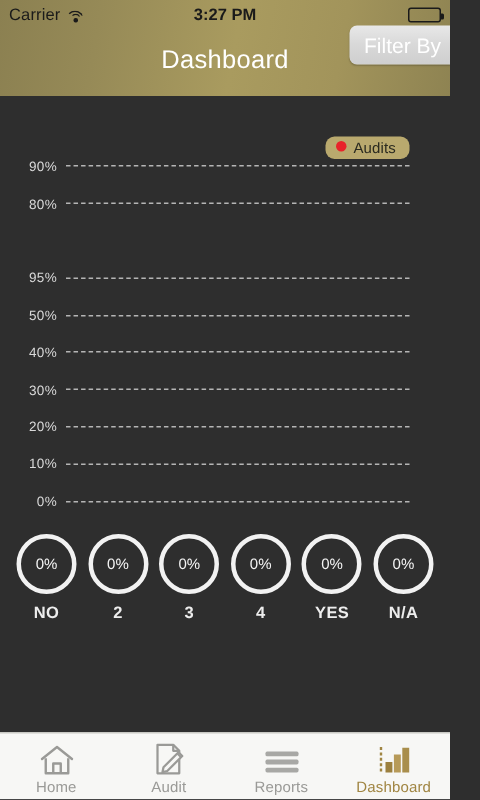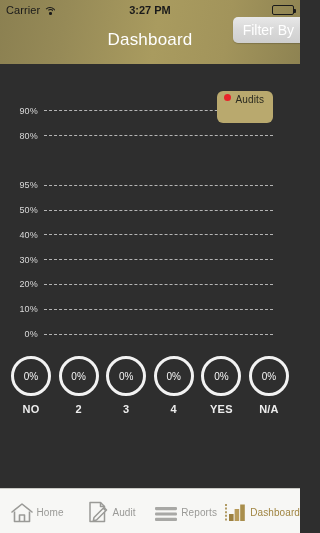--- a/index.html
+++ b/index.html
@@ -124,21 +124,21 @@
     border-top:1px dashed #b5b5b5;
   }
 
   
   .legend {
     position:absolute;
     right:27px; top:27px;
     display:flex; align-items:flex-start; gap:5px;
     background:#b9a96e;
     border-radius:6px;
-    padding:3px 9px 18px 7px;
+    padding:3px 9px 1px 7px;
     z-index:3;
   }
   .legend-dot {
     width:7px; height:7px; border-radius:50%;
     background:#e8232a;
     display:block;
   }
   .legend-label {
     font-size:10px; color:#2b2b20;
     letter-spacing:0.1px;
@@ -174,21 +174,21 @@
   .tabbar {
     position:absolute;
     bottom:0; left:0;
     width:300px; height:45px;
     background:#f7f7f5;
     border-top:1px solid #c9c9c4;
     display:flex;
   }
   .tab {
     flex:1;
-    display:flex; 
+    display:flex; flex-direction:column;
     align-items:center; justify-content:center;
     gap:2px;
     padding-top:2px;
   }
   .tab-icon { height:24px; display:flex; align-items:flex-end; justify-content:center; }
   .tab-label { font-size:10px; color:#9a9a97; letter-spacing:0.1px; }
   .tab.active .tab-label { color:#a08542; }
 </style>
 </head>
 <body>

